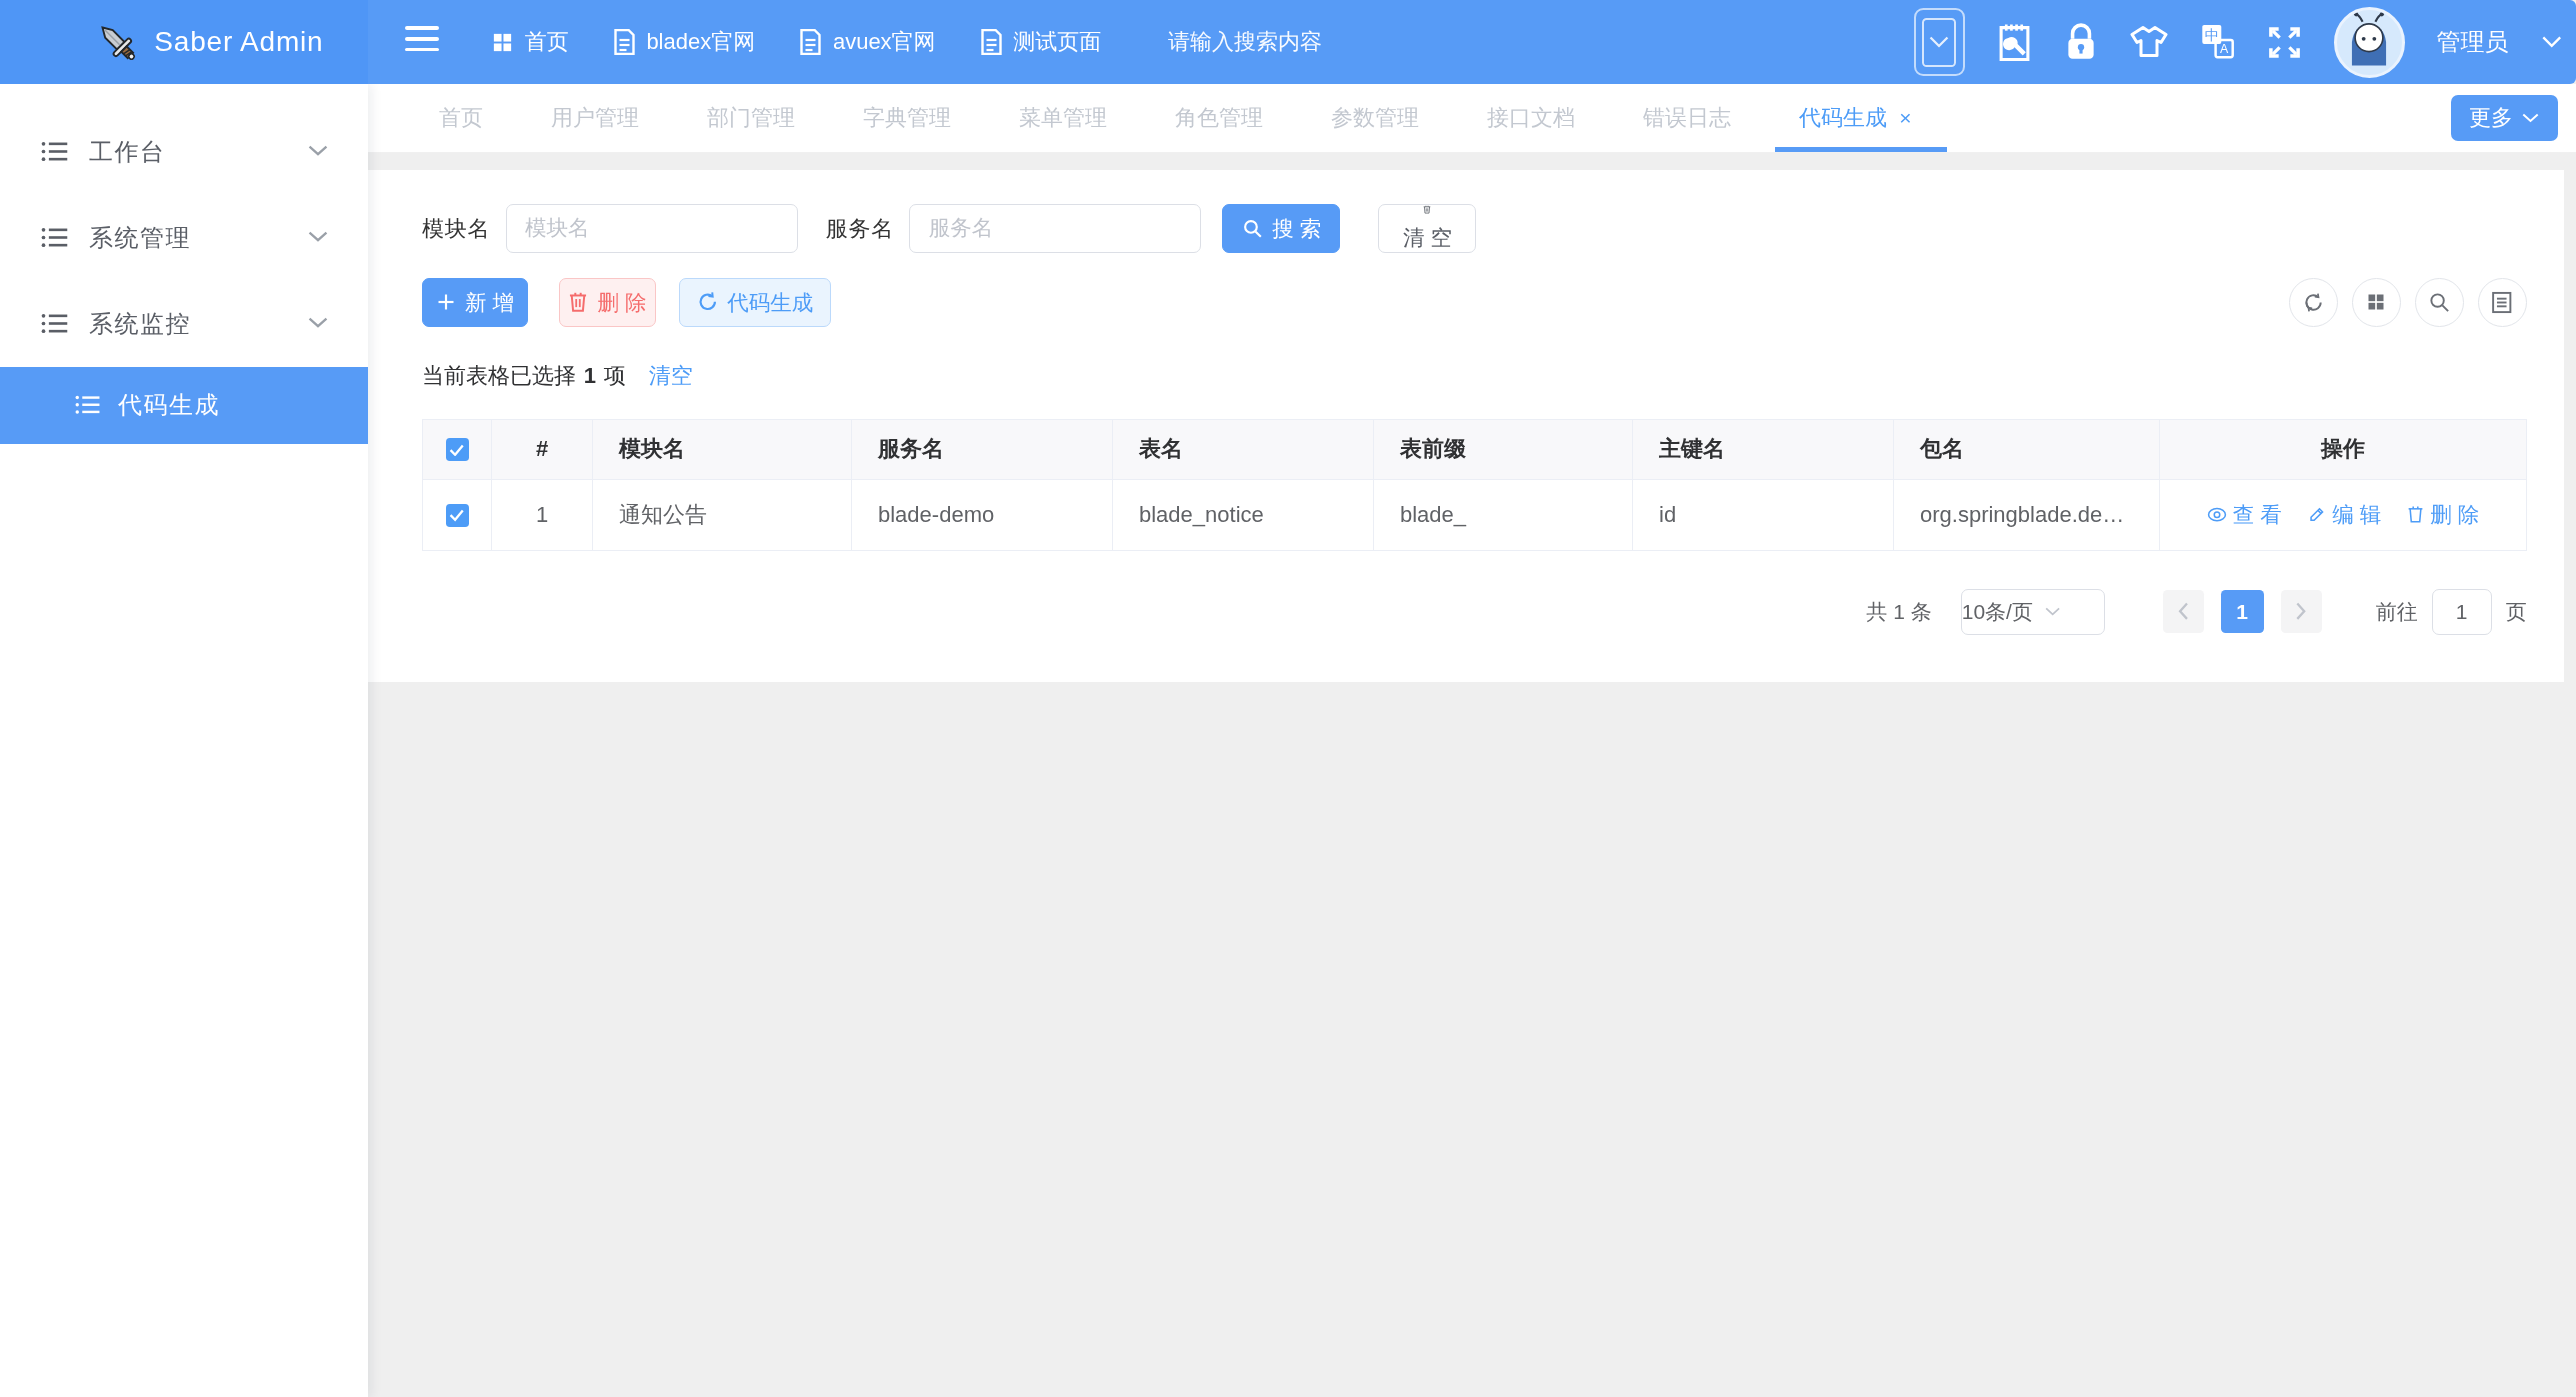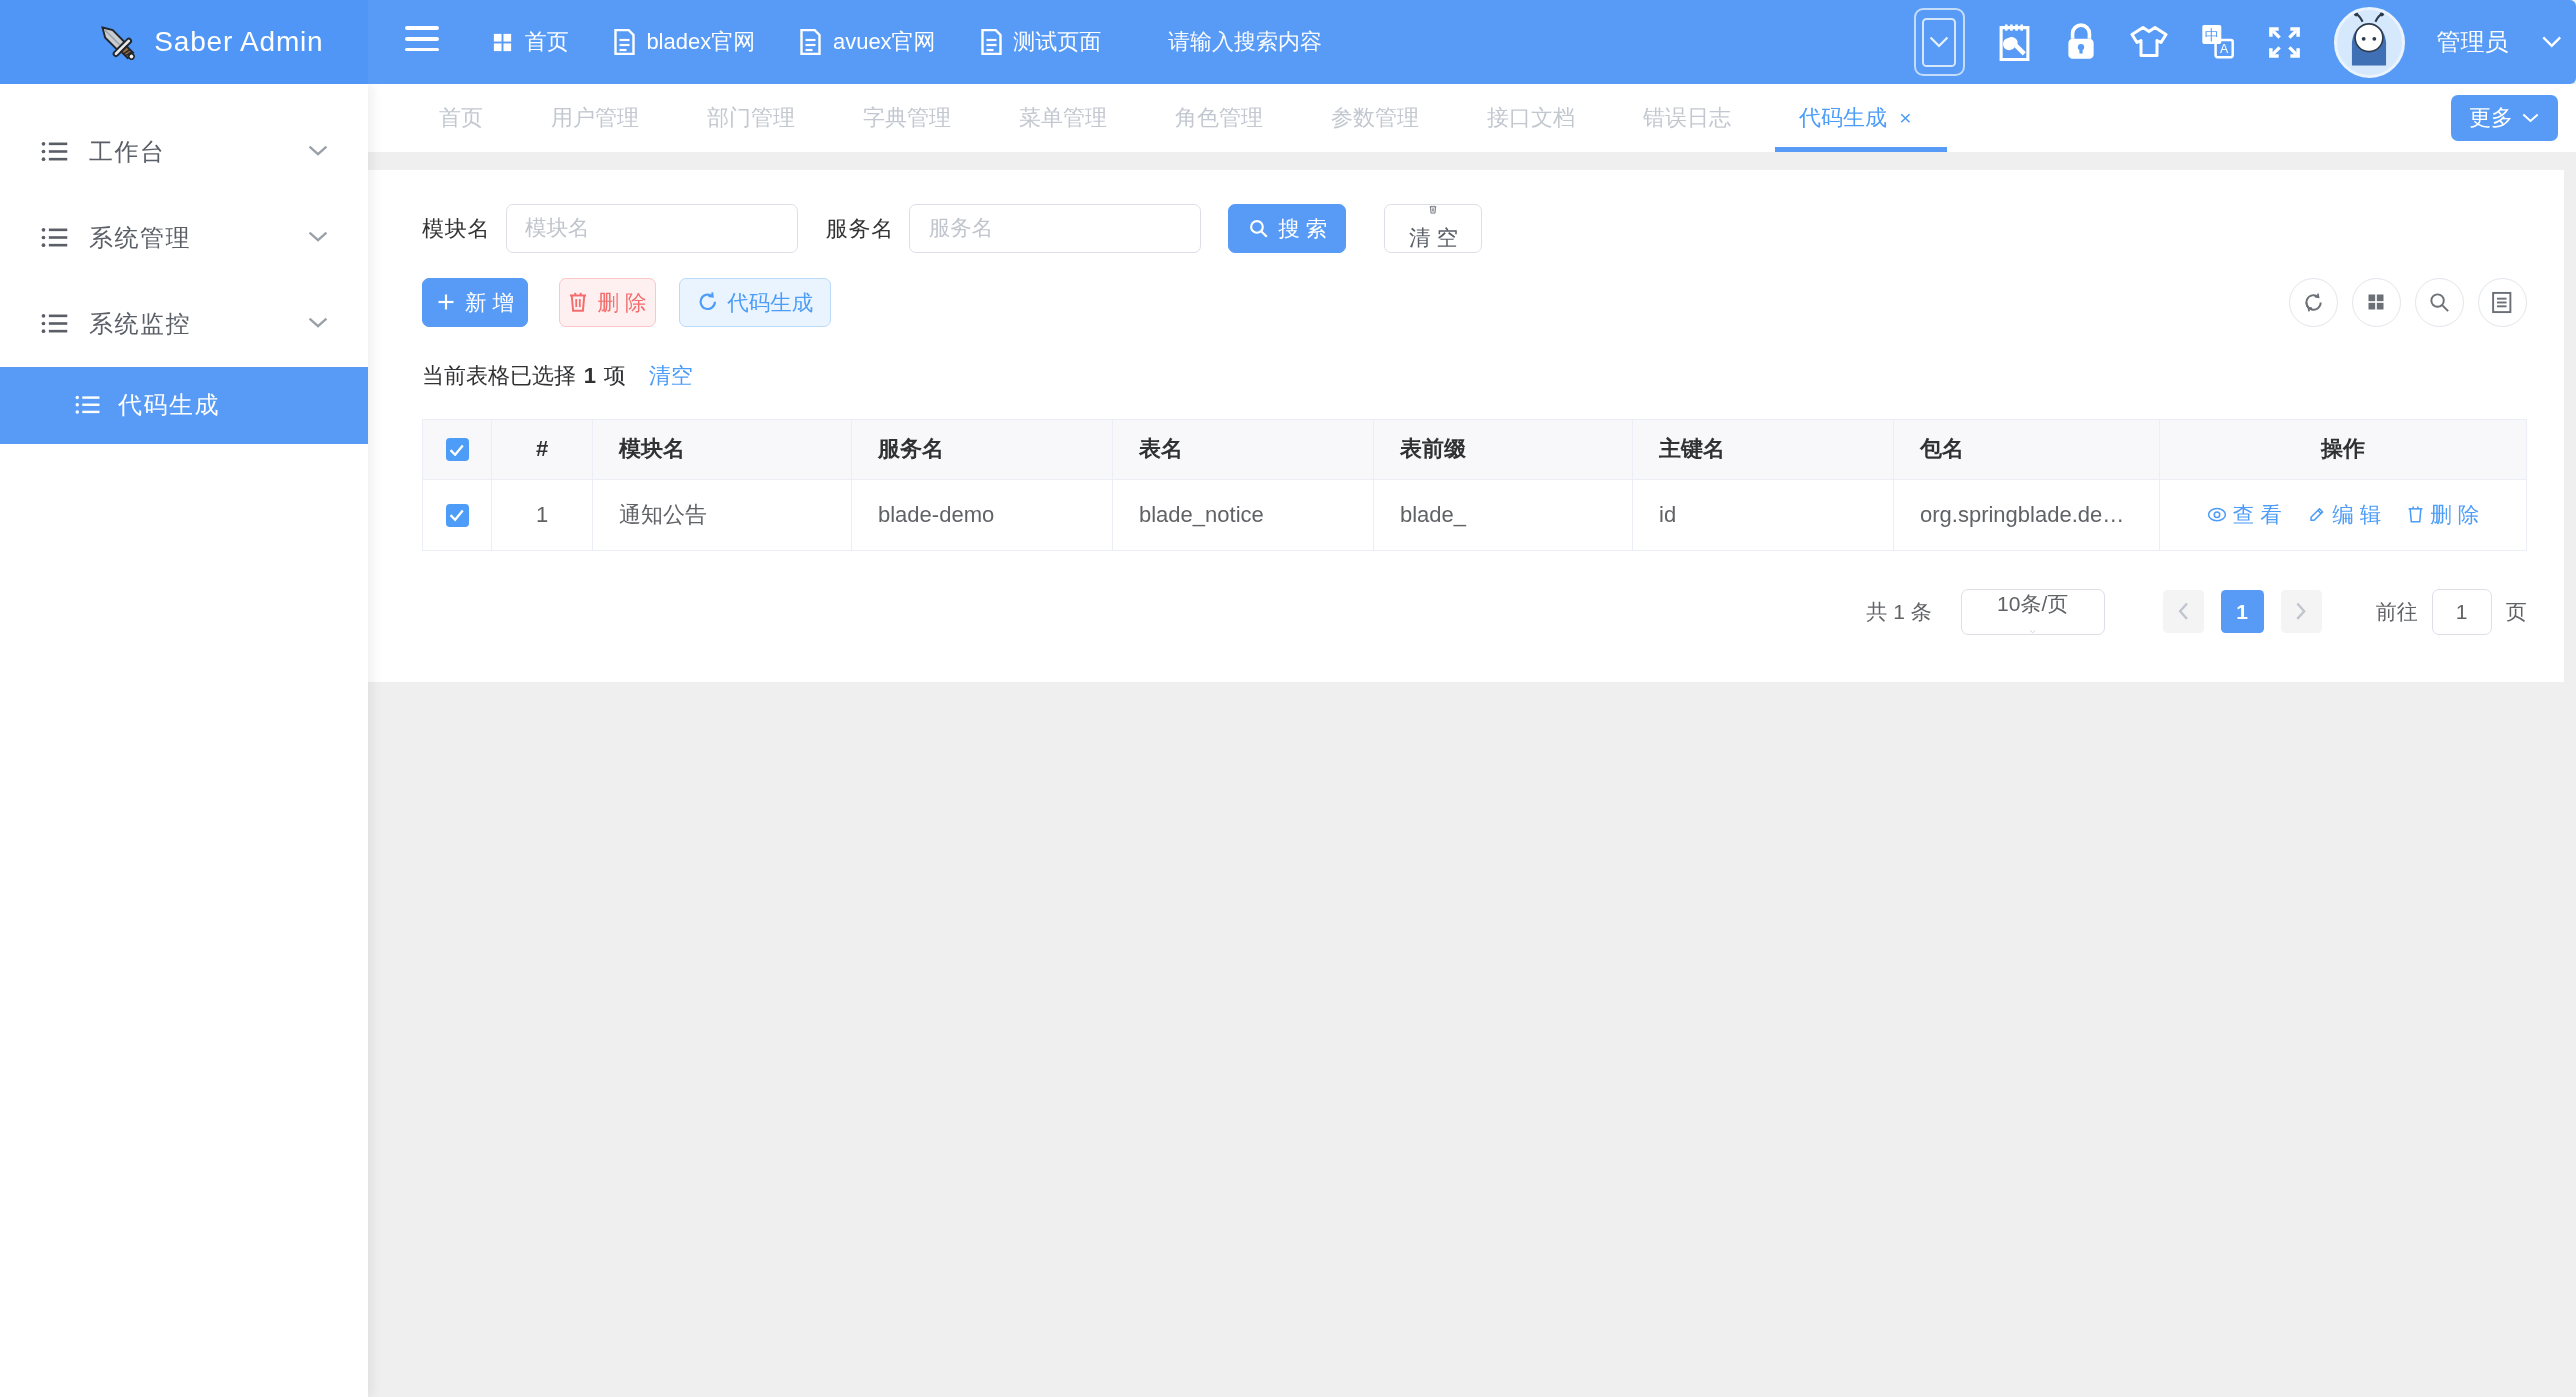--- a/index.html
+++ b/index.html
@@ -66,21 +66,21 @@
     font-size:21.5px; color:#606266; padding:0 18.4px; outline:none; font-family:inherit; }
   .f-input::placeholder { color:#C0C4CC; }
   .gap36 { width:28px; }
   .btn { height:49px; border-radius:7px; font-size:21.5px; display:inline-flex; align-items:center;
     justify-content:center; gap:9.2px; cursor:pointer; border:1.5px solid transparent;
     font-family:inherit; white-space:nowrap; }
   .btn-primary { background:#579BF6; color:#fff; border-color:#579BF6; }
   .btn-plain { background:#fff; color:#5A5E66; border-color:#DCDFE6;flex-direction:column; }
   .btn-danger { background:#FEF0F0; color:#F56C6C; border-color:#FAC6C6; }
   .btn-info  { background:#EAF4FE; color:#4D9CF7; border-color:#BBD9FB; }
-  .search-btn { width:118px; margin-left:27px; }
+  .search-btn { width:118px; margin-left:21px; }
   .clear-btn { width:98px; margin-left:38px; }
 
   
   .actions-row { margin-top:24.5px; display:flex; align-items:center; }
   .add-btn { width:106px; }
   .del-btn { width:97px; margin-left:31px; }
   .gen-btn { width:152px; margin-left:23px; }
   .round-tools { margin-left:auto; display:flex; gap:14px; }
   .round-btn { width:49px; height:49px; border-radius:50%; border:1.5px solid #E2E5EA; background:#fff;
     display:flex; align-items:center; justify-content:center; cursor:pointer; }
@@ -101,21 +101,21 @@
   .checkbox { width:23px; height:23px; background:#4D9CF7; border-radius:3.8px; display:inline-flex;
     align-items:center; justify-content:center; cursor:pointer; }
   .row-actions { display:flex; justify-content:center; align-items:center; gap:26px; }
   .row-link { color:#4D9CF7; display:inline-flex; align-items:center; gap:6.1px; cursor:pointer; font-size:21.5px; }
 
   
   .pager { margin-top:38px; display:flex; justify-content:flex-end; align-items:center;
     font-size:21px; color:#606266; }
   .pg-total { margin-right:29px; }
   .pg-size { width:144px; height:46px; border:1.5px solid #DCDFE6; border-radius:7px; display:flex;
-    align-items:center; justify-content:flex-start; gap:12.3px; color:#606266; cursor:pointer;flex-direction:column; }
+    align-items:center; justify-content:flex-start; gap:12.3px; color:#606266; cursor:pointer; }
   .pg-nav { width:41px; height:43px; background:#F4F4F5; border-radius:4.6px; display:flex;
     align-items:center; justify-content:center; cursor:pointer; }
   .pg-prev { margin-left:58px; }
   .pg-cur { width:43px; height:43px; background:#579BF6; color:#fff; border-radius:4.6px; display:flex;
     align-items:center; justify-content:center; font-weight:bold; margin:0 17px; cursor:pointer; }
   .pg-next { }
   .pg-goto { margin-left:54px; display:flex; align-items:center; gap:14px; }
   .pg-input { width:60px; height:46px; border:1.5px solid #DCDFE6; border-radius:7px; text-align:center;
     font-size:21px; color:#606266; outline:none; font-family:inherit; }
 

